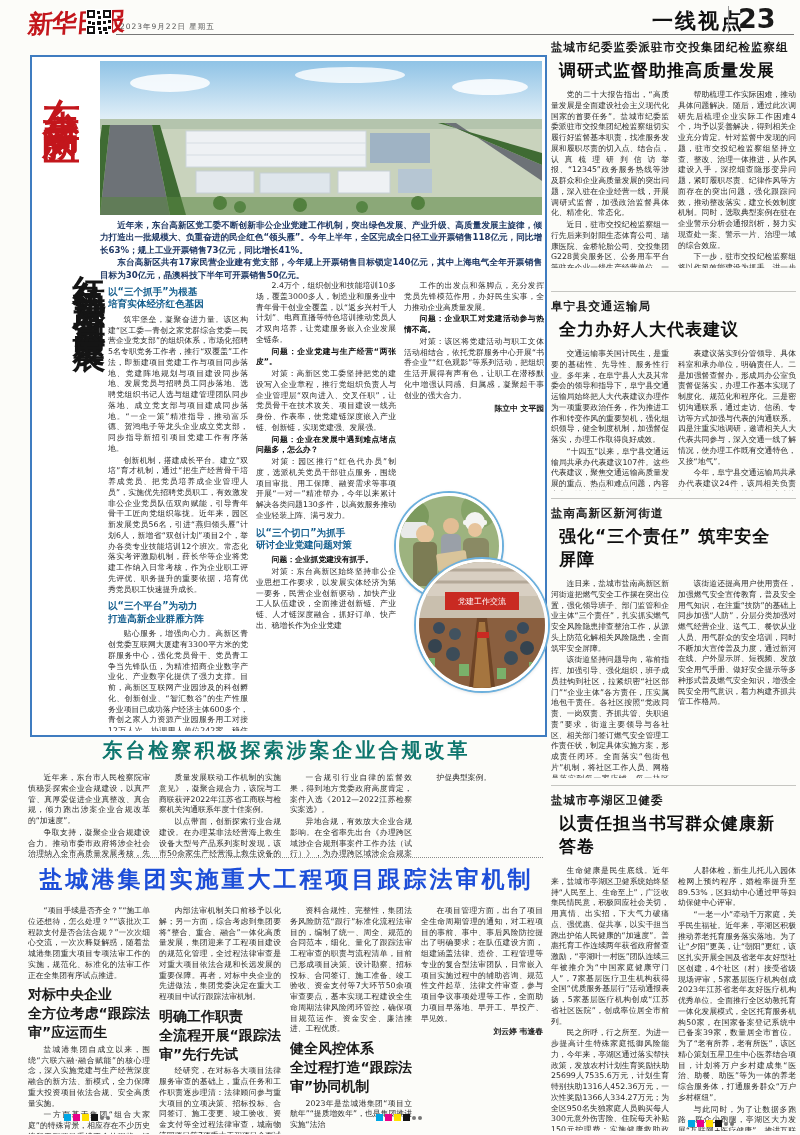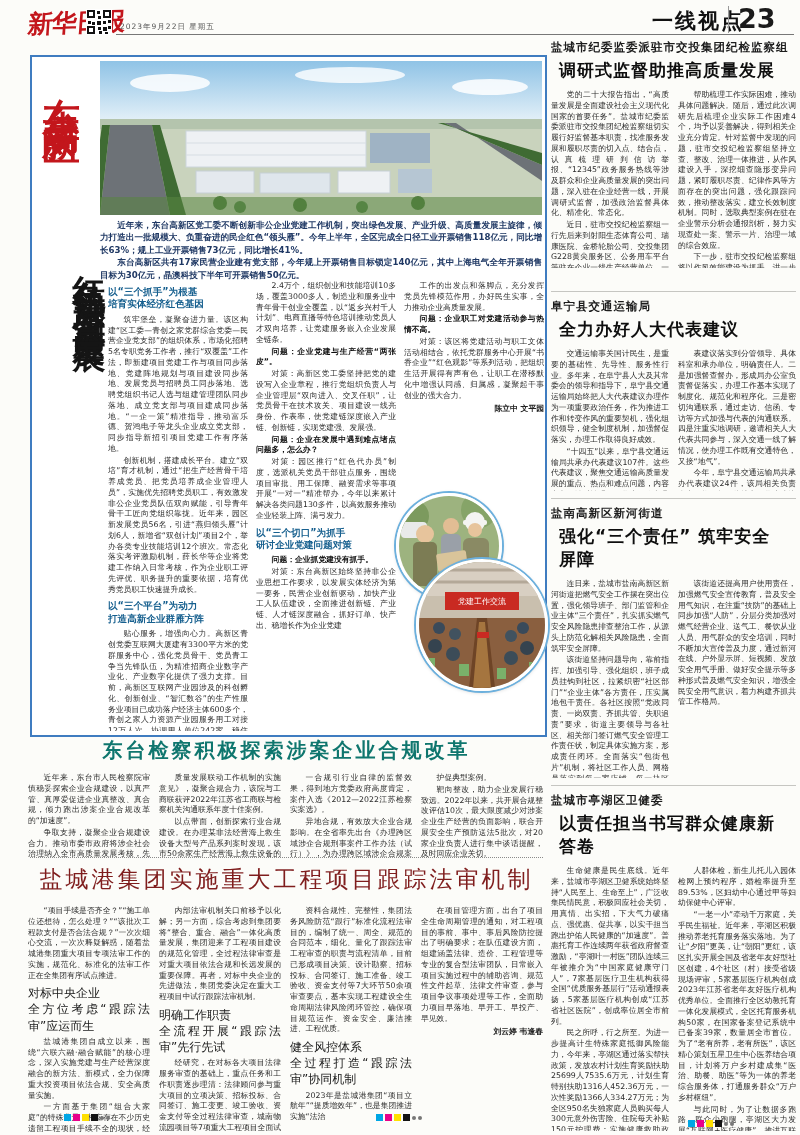--- a/index.html
+++ b/index.html
@@ -41,23 +41,23 @@
   .circ2{left:384px;top:502px;width:126px;height:126px;}
 
   
   .art-comp{left:28px;top:737px;width:517px;}
   .m-head1{font-size:20px;font-weight:900;text-align:center;letter-spacing:3px;color:#0f766e;margin:0 0 9px;}
   .cols4{display:flex;gap:9px;}
   .c4{width:122px;overflow:hidden;}
   .comp-cols{height:86px;}
   .dotted-rule{left:30px;top:857px;width:513px;border-top:1px dotted #8a8a8a;}
   .art-port{left:28px;top:864px;width:517px;}
-  .m-head2{font-size:23px;font-weight:400;text-align:center;letter-spacing:3px;color:#7f1d1d;margin:0 0 11px;}
+  .m-head2{font-size:23px;font-weight:700;text-align:center;letter-spacing:3px;color:#1d4ed8;margin:0 0 11px;}
   .port-cols{height:228px;}
-  .psub{font-weight:normal;font-size:12px;color:#1a1a1a;line-height:1.35;margin:4px 0 3px;}
+  .psub{font-weight:bold;font-size:14px;color:#1a1a1a;line-height:1.35;margin:4px 0 3px;}
 
   
   .right-col{left:551px;top:40px;width:245px;}
   .r-art{overflow:hidden;}
   .r-kicker{font-size:11.5px;font-weight:bold;color:#1c1c1c;letter-spacing:1px;margin:0;}
   .r-headline{font-size:17px;font-weight:900;color:#0e0e0e;letter-spacing:1px;margin:4px 8px 8px;}
   .r-body{display:flex;gap:9px;}
   .r-c{width:118px;overflow:hidden;}
   .r-rule{border:none;border-top:1px solid #c6c6c2;margin:7px 0;}
 
@@ -233,21 +233,20 @@
       <div class="c4 body-text">
         <p>质量发展联动工作机制的实施意见》，凝聚合规合力，该院与工商联获评2022年江苏省工商联与检察机关沟通联系年度十佳案例。</p>
         <p>以点带面，创新探索行业合规建设。在办理某非法经营海上救生设备大型号产品系列案时发现，该市50余家生产经营海上救生设备的企业不同程度存在违规销售海事船舶救生筏大型号产品的情况，在对涉案企业进行合规建设的同时，创新探索行业合规建设，实现以案促治。</p>
       </div>
       <div class="c4 body-text">
         <p>一合规引行业自律的监督效果，得到地方党委政府高度肯定，案件入选《2012—2022江苏检察实案选》。</p>
         <p>异地合规，有效放大企业合规影响。在全省率先出台《办理跨区域涉企合规刑事案件工作办法（试行）》，为办理跨区域涉企合规案件提供遵循。在办理一起跨省重大污染环境案专项监督中，牵头构建第三方联合监督评估小组，推动企业边整改边生产，案件入选全省检察机关典型案例。</p>
       </div>
       <div class="c4 body-text">
         <p>护促典型案例。</p>
-        <p>靶向整改，助力企业发展行稳致远。2022年以来，共开展合规整改评估10次，最大限度减少对涉案企业生产经营的负面影响，联合开展安全生产预防送法5批次，对20家企业负责人进行集中谈话提醒，及时回应企业关切。</p>
 
       </div>
     </div>
   </div>
 
   <div class="abs dotted-rule"></div>
 
   <div class="abs art-port">
     <h2 class="m-head2">盐城港集团实施重大工程项目跟踪法审机制</h2>
     <div class="cols4 port-cols">

